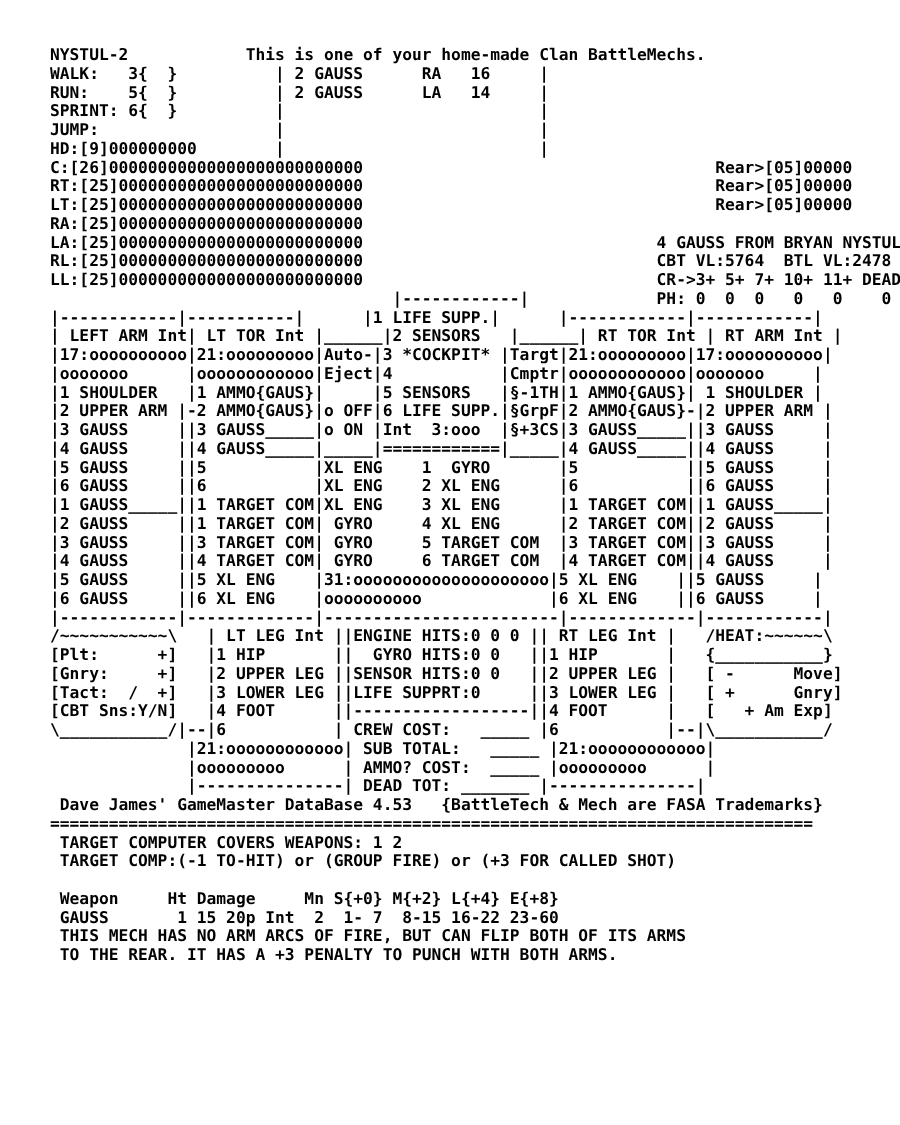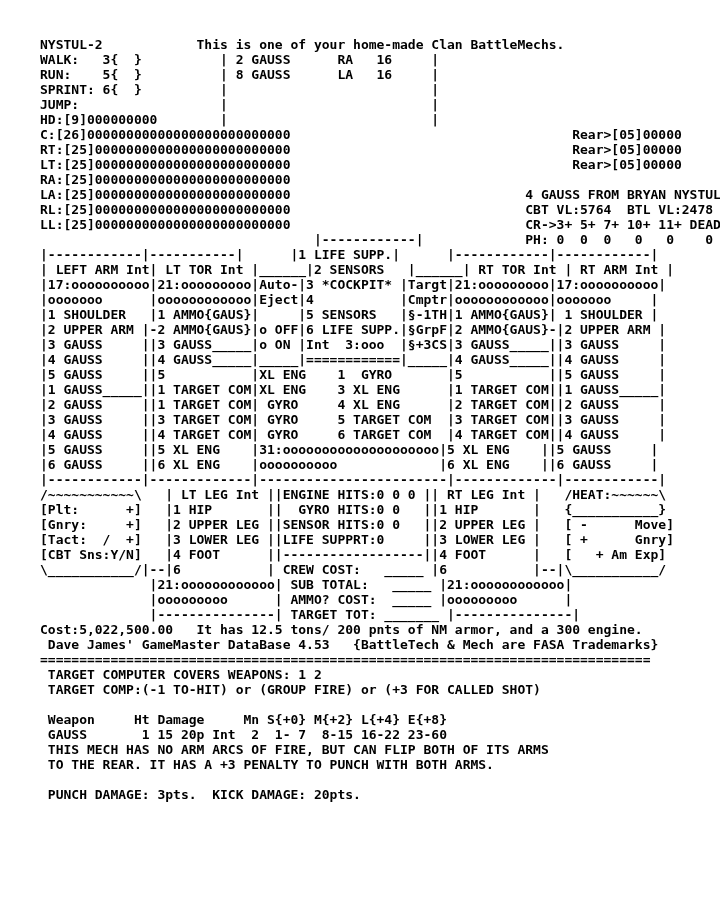--- a/index.html
+++ b/index.html
@@ -11,62 +11,61 @@
       letter-spacing: 0px;
     }
     .ln { white-space: pre; height: 15px; display: block; }
   </style>
 </head>
 <body>
 
 <div class="sheet" id="sheet">
     <div class="ln">NYSTUL-2            This is one of your home-made Clan BattleMechs.</div>
     <div class="ln">WALK:   3{  }          | 2 GAUSS      RA   16     |</div>
-    <div class="ln">RUN:    5{  }          | 8 GAUSS      LA   16     |</div>
+    <div class="ln">RUN:    5{  }          | 2 GAUSS      LA   14     |</div>
     <div class="ln">SPRINT: 6{  }          |                          |</div>
     <div class="ln">JUMP:                  |                          |</div>
     <div class="ln">HD:[9]000000000        |                          |</div>
     <div class="ln">C:[26]00000000000000000000000000                                    Rear&gt;[05]00000</div>
     <div class="ln">RT:[25]0000000000000000000000000                                    Rear&gt;[05]00000</div>
     <div class="ln">LT:[25]0000000000000000000000000                                    Rear&gt;[05]00000</div>
     <div class="ln">RA:[25]0000000000000000000000000</div>
     <div class="ln">LA:[25]0000000000000000000000000                              4 GAUSS FROM BRYAN NYSTUL</div>
     <div class="ln">RL:[25]0000000000000000000000000                              CBT VL:5764  BTL VL:2478</div>
     <div class="ln">LL:[25]0000000000000000000000000                              CR-&gt;3+ 5+ 7+ 10+ 11+ DEAD</div>
     <div class="ln">                                   |------------|             PH: 0  0  0   0   0    0</div>
     <div class="ln">|------------|-----------|      |1 LIFE SUPP.|      |------------|------------|</div>
     <div class="ln">| LEFT ARM Int| LT TOR Int |______|2 SENSORS   |______| RT TOR Int | RT ARM Int |</div>
     <div class="ln">|17:oooooooooo|21:ooooooooo|Auto-|3 *COCKPIT* |Targt|21:ooooooooo|17:oooooooooo|</div>
     <div class="ln">|ooooooo      |oooooooooooo|Eject|4           |Cmptr|oooooooooooo|ooooooo     |</div>
     <div class="ln">|1 SHOULDER   |1 AMMO{GAUS}|     |5 SENSORS   |§-1TH|1 AMMO{GAUS}| 1 SHOULDER |</div>
     <div class="ln">|2 UPPER ARM |-2 AMMO{GAUS}|o OFF|6 LIFE SUPP.|§GrpF|2 AMMO{GAUS}-|2 UPPER ARM |</div>
     <div class="ln">|3 GAUSS     ||3 GAUSS_____|o ON |Int  3:ooo  |§+3CS|3 GAUSS_____||3 GAUSS     |</div>
     <div class="ln">|4 GAUSS     ||4 GAUSS_____|_____|============|_____|4 GAUSS_____||4 GAUSS     |</div>
     <div class="ln">|5 GAUSS     ||5           |XL ENG    1  GYRO       |5           ||5 GAUSS     |</div>
+    <div class="ln">|6 GAUSS     ||6           |XL ENG    2 XL ENG      |6           ||6 GAUSS     |</div>
     <div class="ln">|1 GAUSS_____||1 TARGET COM|XL ENG    3 XL ENG      |1 TARGET COM||1 GAUSS_____|</div>
     <div class="ln">|2 GAUSS     ||1 TARGET COM| GYRO     4 XL ENG      |2 TARGET COM||2 GAUSS     |</div>
     <div class="ln">|3 GAUSS     ||3 TARGET COM| GYRO     5 TARGET COM  |3 TARGET COM||3 GAUSS     |</div>
     <div class="ln">|4 GAUSS     ||4 TARGET COM| GYRO     6 TARGET COM  |4 TARGET COM||4 GAUSS     |</div>
     <div class="ln">|5 GAUSS     ||5 XL ENG    |31:oooooooooooooooooooo|5 XL ENG    ||5 GAUSS     |</div>
     <div class="ln">|6 GAUSS     ||6 XL ENG    |oooooooooo             |6 XL ENG    ||6 GAUSS     |</div>
     <div class="ln">|------------|-------------|------------------------|-------------|------------|</div>
     <div class="ln">/~~~~~~~~~~~\   | LT LEG Int ||ENGINE HITS:0 0 0 || RT LEG Int |   /HEAT:~~~~~~\</div>
     <div class="ln">[Plt:      +]   |1 HIP       ||  GYRO HITS:0 0   ||1 HIP       |   {___________}</div>
     <div class="ln">[Gnry:     +]   |2 UPPER LEG ||SENSOR HITS:0 0   ||2 UPPER LEG |   [ -      Move]</div>
     <div class="ln">[Tact:  /  +]   |3 LOWER LEG ||LIFE SUPPRT:0     ||3 LOWER LEG |   [ +      Gnry]</div>
     <div class="ln">[CBT Sns:Y/N]   |4 FOOT      ||------------------||4 FOOT      |   [   + Am Exp]</div>
     <div class="ln">\___________/|--|6           | CREW COST:   _____ |6           |--|\___________/</div>
     <div class="ln">              |21:oooooooooooo| SUB TOTAL:   _____ |21:oooooooooooo|</div>
     <div class="ln">              |ooooooooo      | AMMO? COST:  _____ |ooooooooo      |</div>
-    <div class="ln">              |---------------| TARGET TOT: _______ |---------------|</div>
-    <div class="ln">Cost:5,022,500.00   It has 12.5 tons/ 200 pnts of NM armor, and a 300 engine.</div>
+    <div class="ln">              |---------------| DEAD TOT: _______ |---------------|</div>
     <div class="ln"> Dave James' GameMaster DataBase 4.53   {BattleTech &amp; Mech are FASA Trademarks}</div>
     <div class="ln">==============================================================================</div>
     <div class="ln"> TARGET COMPUTER COVERS WEAPONS: 1 2</div>
     <div class="ln"> TARGET COMP:(-1 TO-HIT) or (GROUP FIRE) or (+3 FOR CALLED SHOT)</div>
     <div class="ln"></div>
     <div class="ln"> Weapon     Ht Damage     Mn S{+0} M{+2} L{+4} E{+8}</div>
     <div class="ln"> GAUSS       1 15 20p Int  2  1- 7  8-15 16-22 23-60</div>
     <div class="ln"> THIS MECH HAS NO ARM ARCS OF FIRE, BUT CAN FLIP BOTH OF ITS ARMS</div>
     <div class="ln"> TO THE REAR. IT HAS A +3 PENALTY TO PUNCH WITH BOTH ARMS.</div>
     <div class="ln"></div>
-    <div class="ln"> PUNCH DAMAGE: 3pts.  KICK DAMAGE: 20pts.</div>
   </div>
 
 </body></html>

